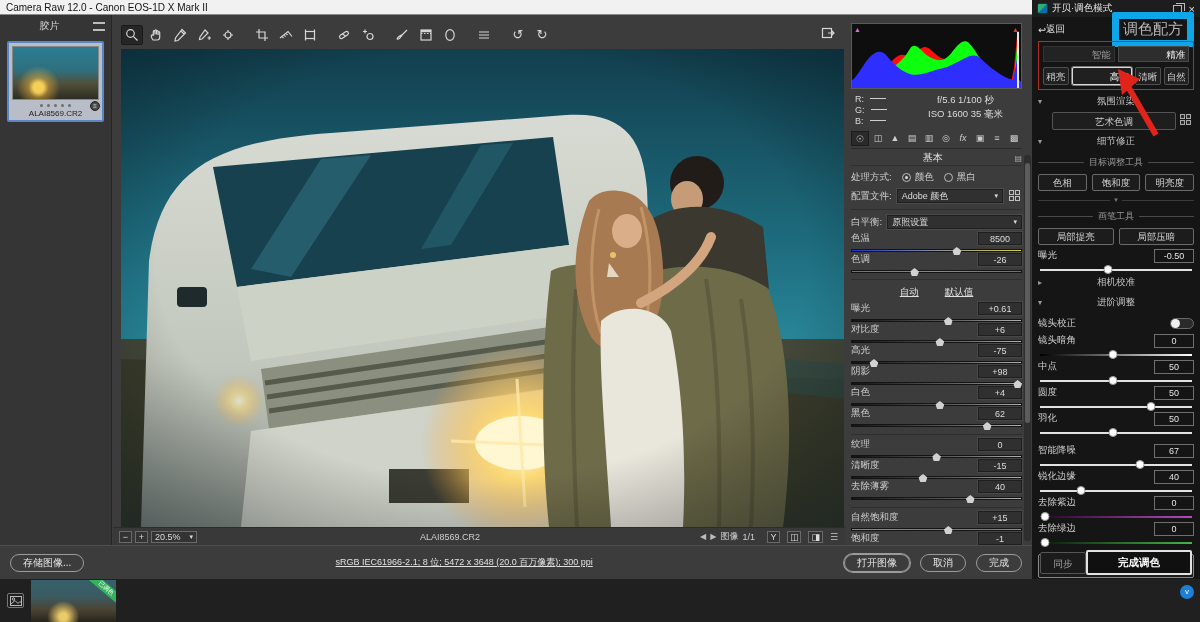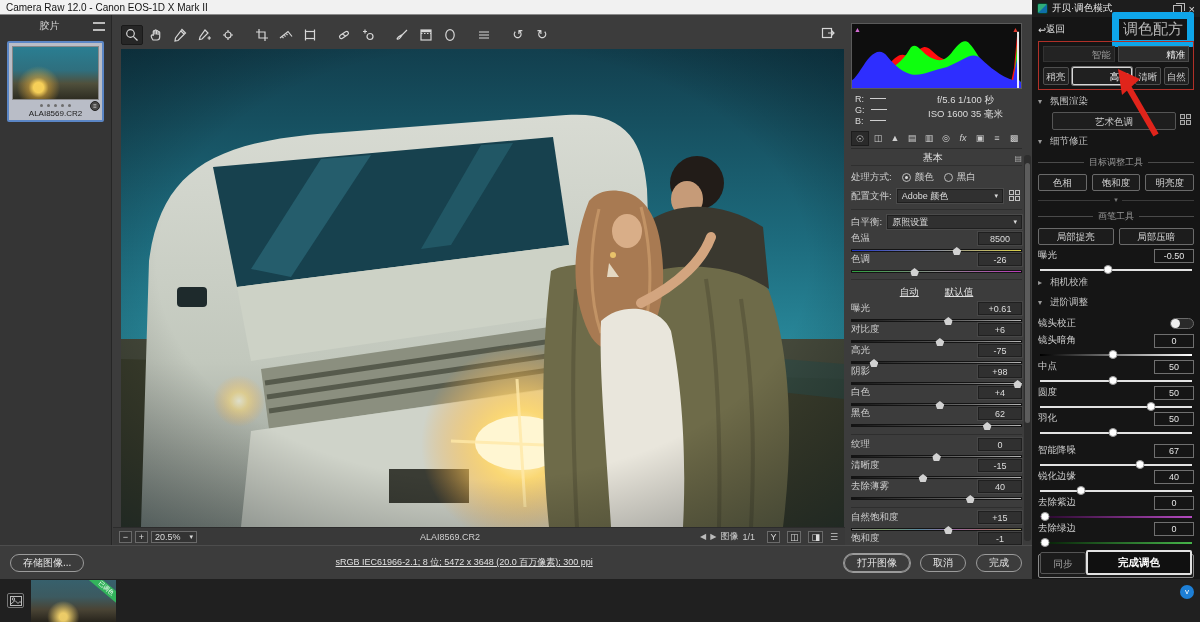--- a/index.html
+++ b/index.html
@@ -129,21 +129,21 @@
   .ptabs2 { display:flex; gap:3px; }
   .ptab2 { flex:1; height:16px; background:#232323; border:1px solid #333; text-align:center;
     font-size:9.5px; line-height:15px; color:#9f9f9f;padding-left:45px; }
   .ptab2.active { color:#eee; background:#2d2d2d; border-color:#4a4a4a; }
   .presets { display:flex; gap:3px; margin-top:5px; }
   .preset { flex:1; height:18px; background:#202020; border:1px solid #4f4f4f; border-radius:2px;
     text-align:center; font-size:9.5px; line-height:17px; color:#cfcfcf; }
   .preset.sel { border-color:#d8d8d8; box-shadow:0 0 0 1px #777; color:#fff;padding-left:35px; }
   .sect { display:flex; align-items:center; height:17px; margin-top:3px; font-size:9.5px; color:#c2c2c2; }
   .sect .chev { width:12px; color:#9a9a9a; font-size:8px; }
-  .sect .t { flex:1; padding-right:12px; }
+  .sect .t { flex:1; text-align:center; padding-right:12px; }
   .artrow { display:flex; align-items:center; gap:4px; margin-top:2px; }
   .artbtn { flex:1; height:18px; border:1px solid #555; background:#1e1e1e; border-radius:2px;
     text-align:center; font-size:9.5px; line-height:17px; margin-left:14px; }
   .mini-grid { width:14px; height:14px; display:grid; grid-template-columns:5px 5px; grid-template-rows:5px 5px; gap:1px; }
   .mini-grid i { border:1px solid #aaa; background:#2a2a2a; }
   .divlbl { display:flex; align-items:center; gap:5px; margin-top:6px; color:#9a9a9a; font-size:9px; }
   .divlbl::before, .divlbl::after { content:""; flex:1; border-top:1px solid #4a4a4a; }
   .btnrow { display:flex; gap:5px; margin-top:5px; }
   .obtn { flex:1; height:17px; border:1px solid #6a6a6a; border-radius:2px; background:#1c1c1c;
     text-align:center; font-size:9.5px; line-height:16px; color:#d5d5d5; }

